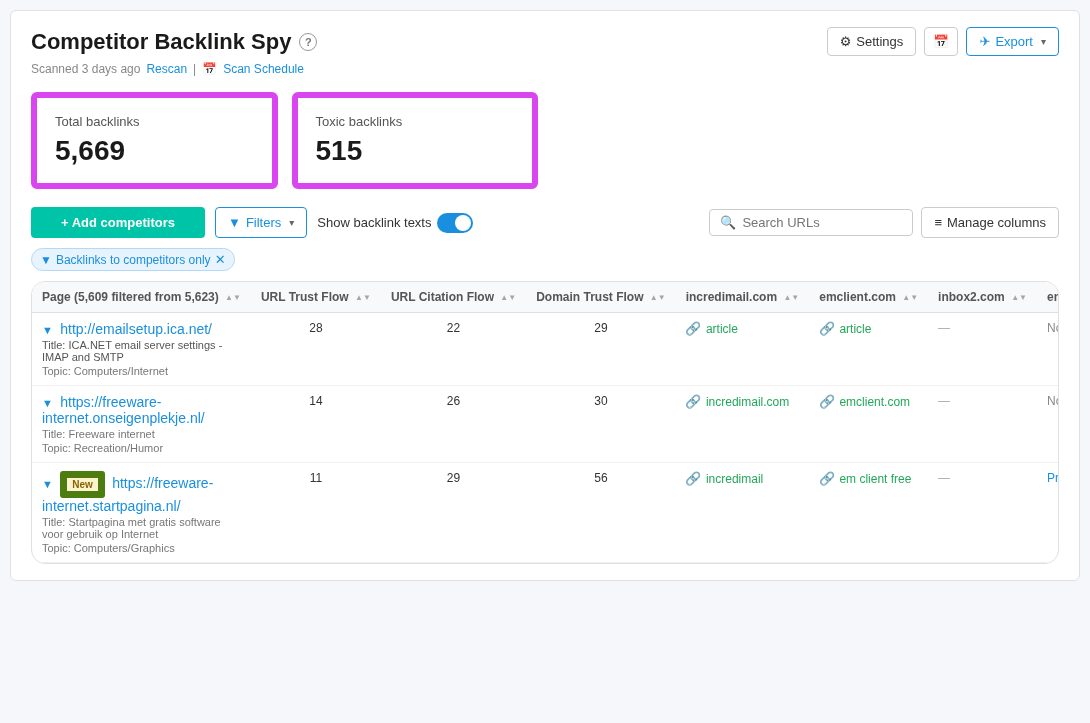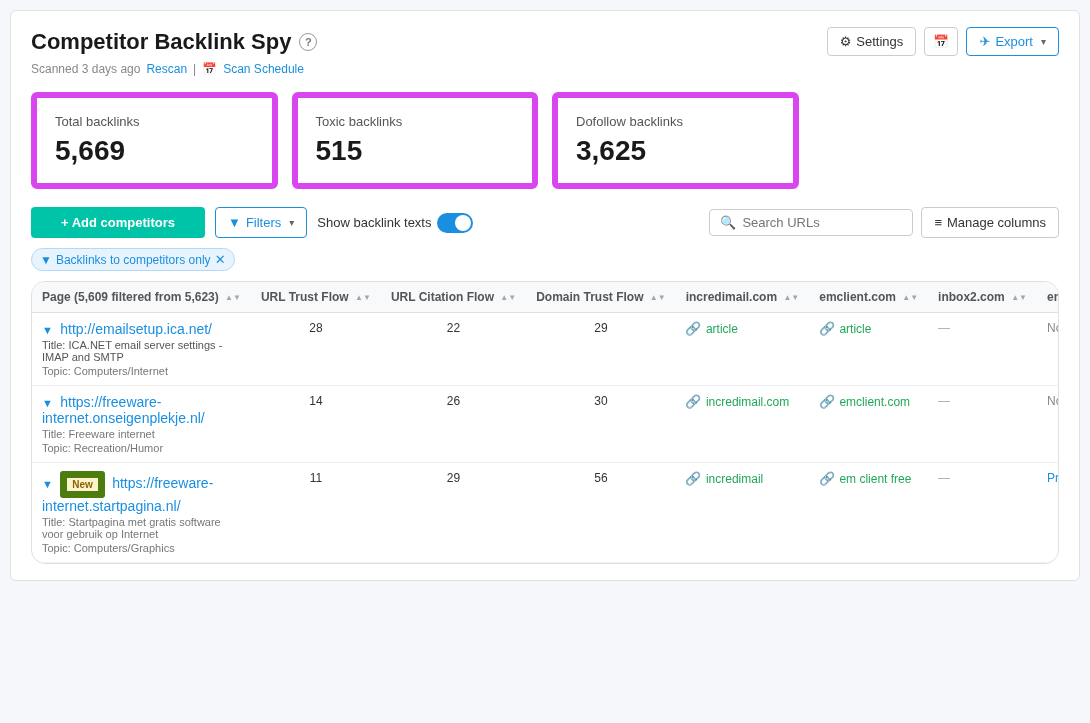--- a/index.html
+++ b/index.html
@@ -102,24 +102,20 @@
 
   <div class="stats-row">
     <div class="stat-card">
       <div class="stat-label">Total backlinks</div>
       <div class="stat-value">5,669</div>
     </div>
     <div class="stat-card">
       <div class="stat-label">Toxic backlinks</div>
       <div class="stat-value">515</div>
     </div>
-    <div class="stat-card">
-      <div class="stat-label">Dofollow backlinks</div>
-      <div class="stat-value">3,625</div>
-    </div>
   </div>
 
   <div class="toolbar">
     <button class="btn-add">
       <span>+ Add competitors</span>
     </button>
     <button class="btn-filters">
       <span>▼</span>
       <span>Filters</span>
       <span class="chevron-down">▾</span>

